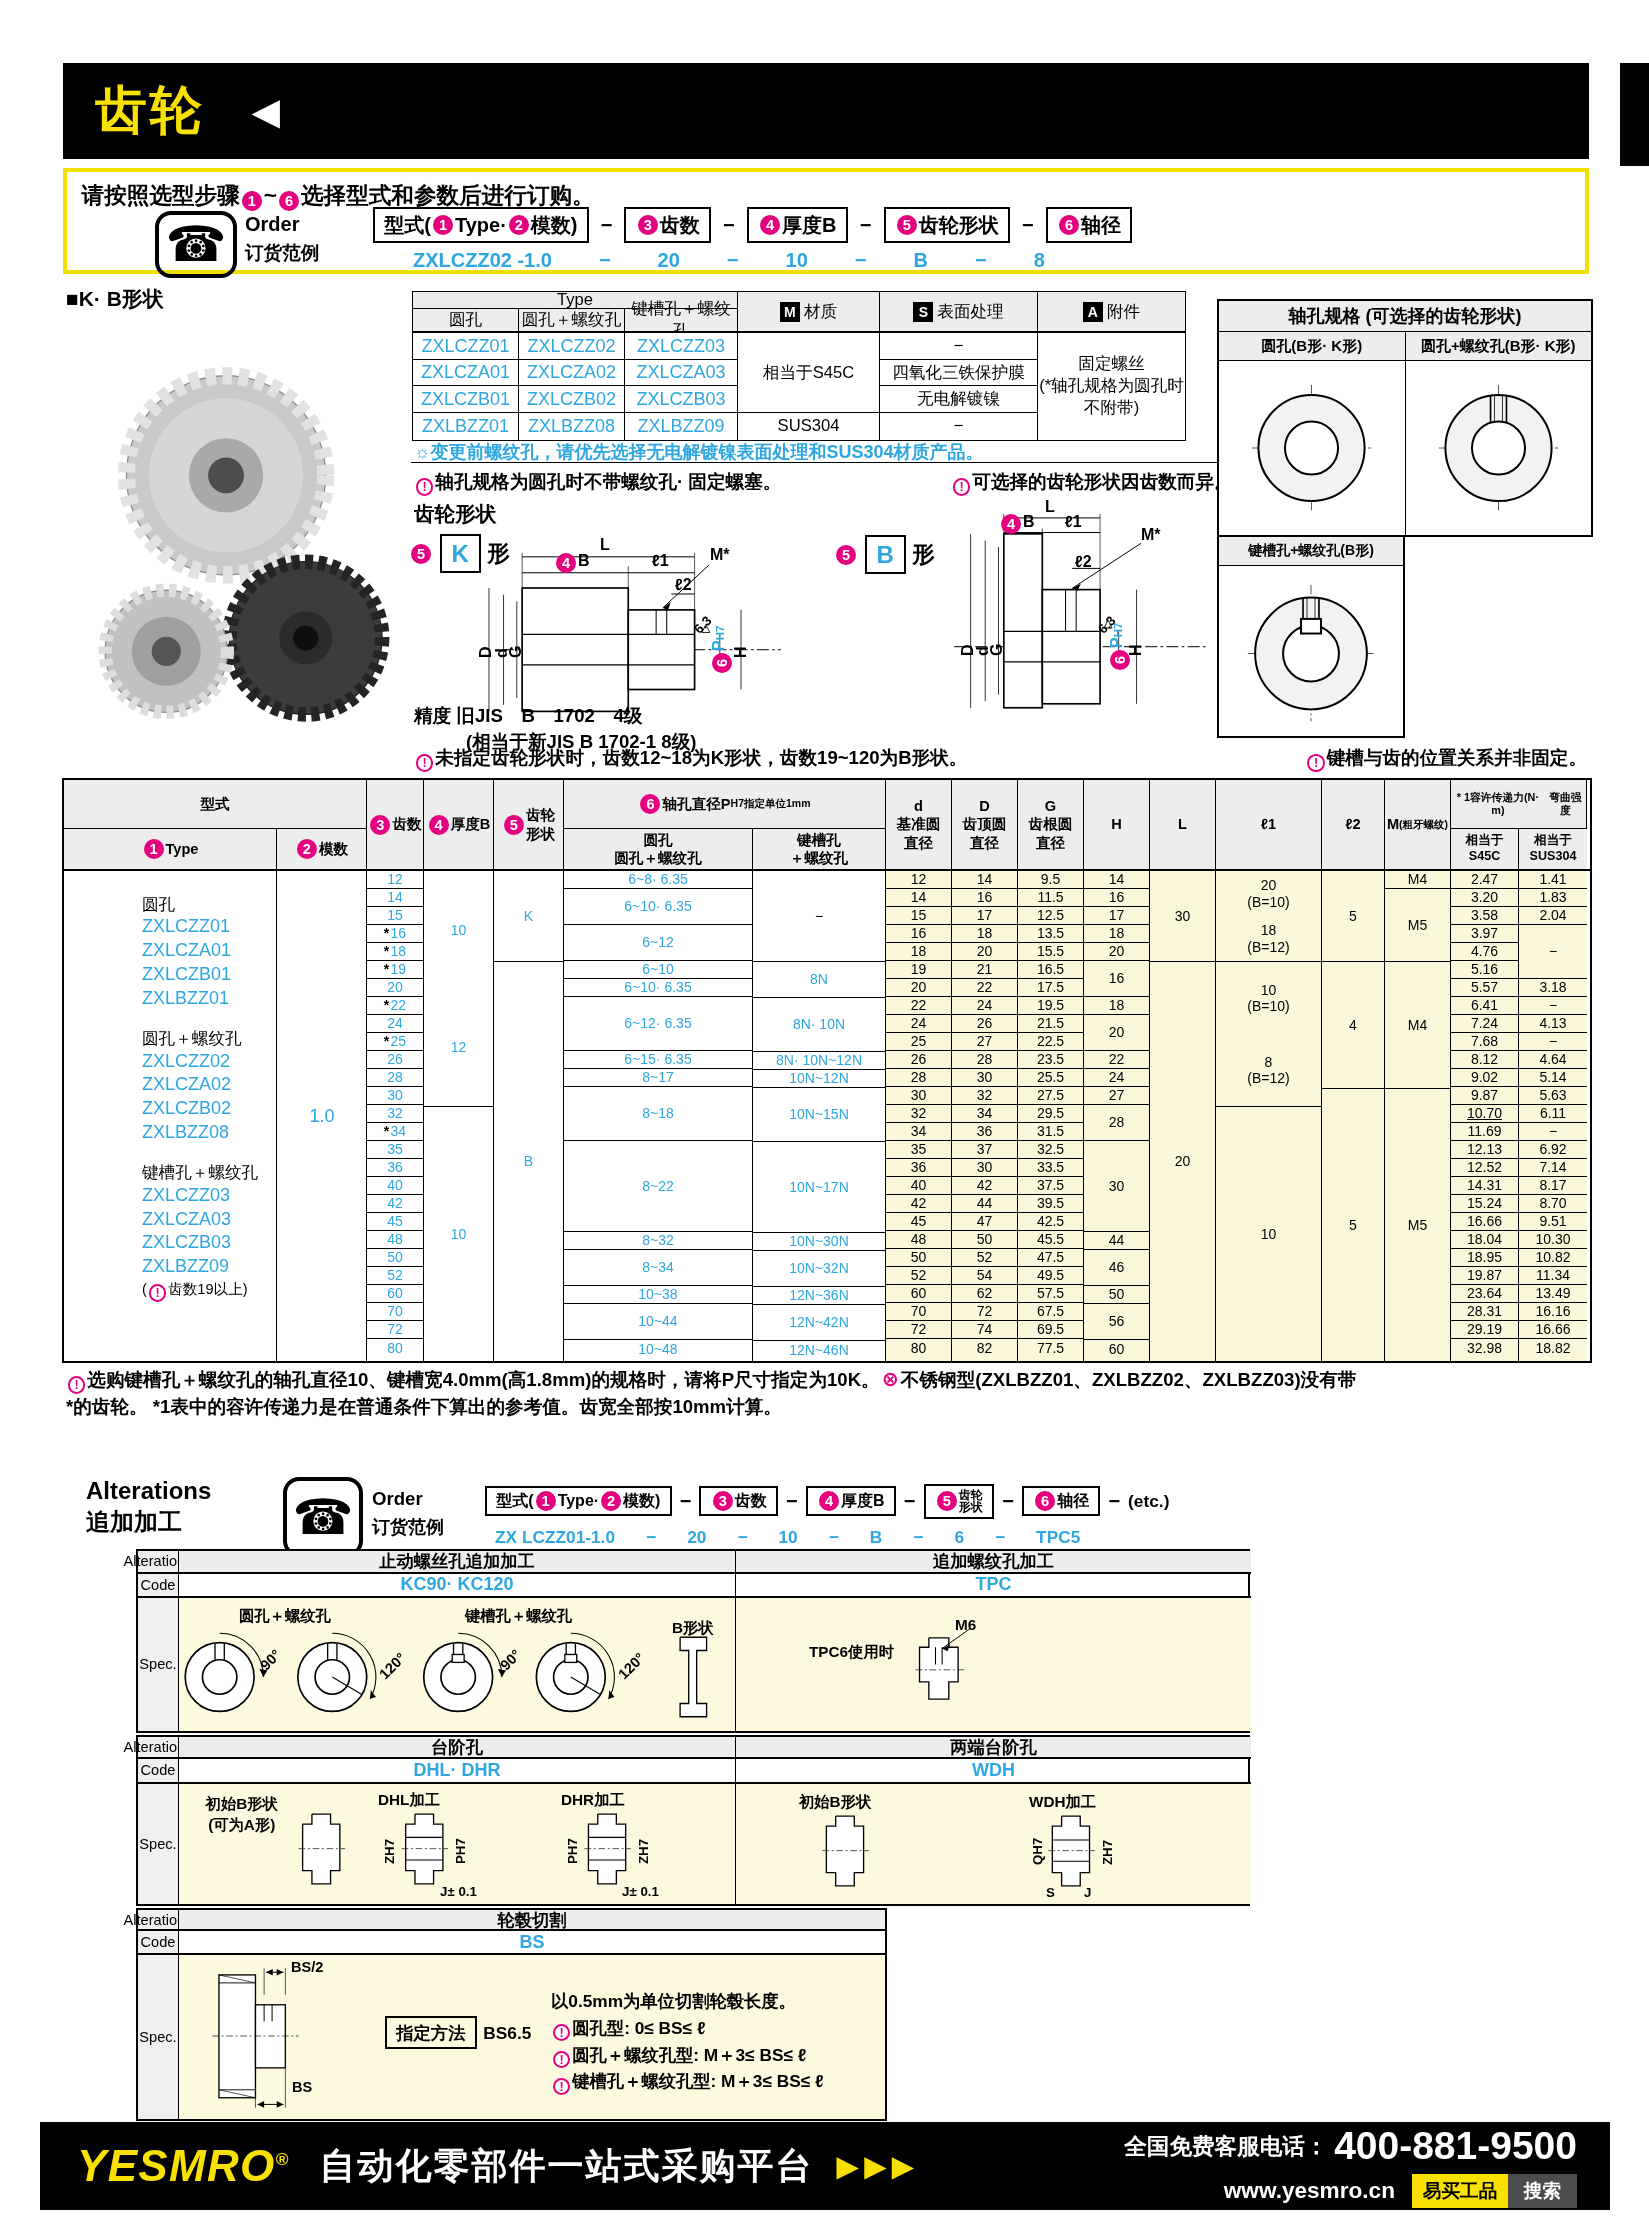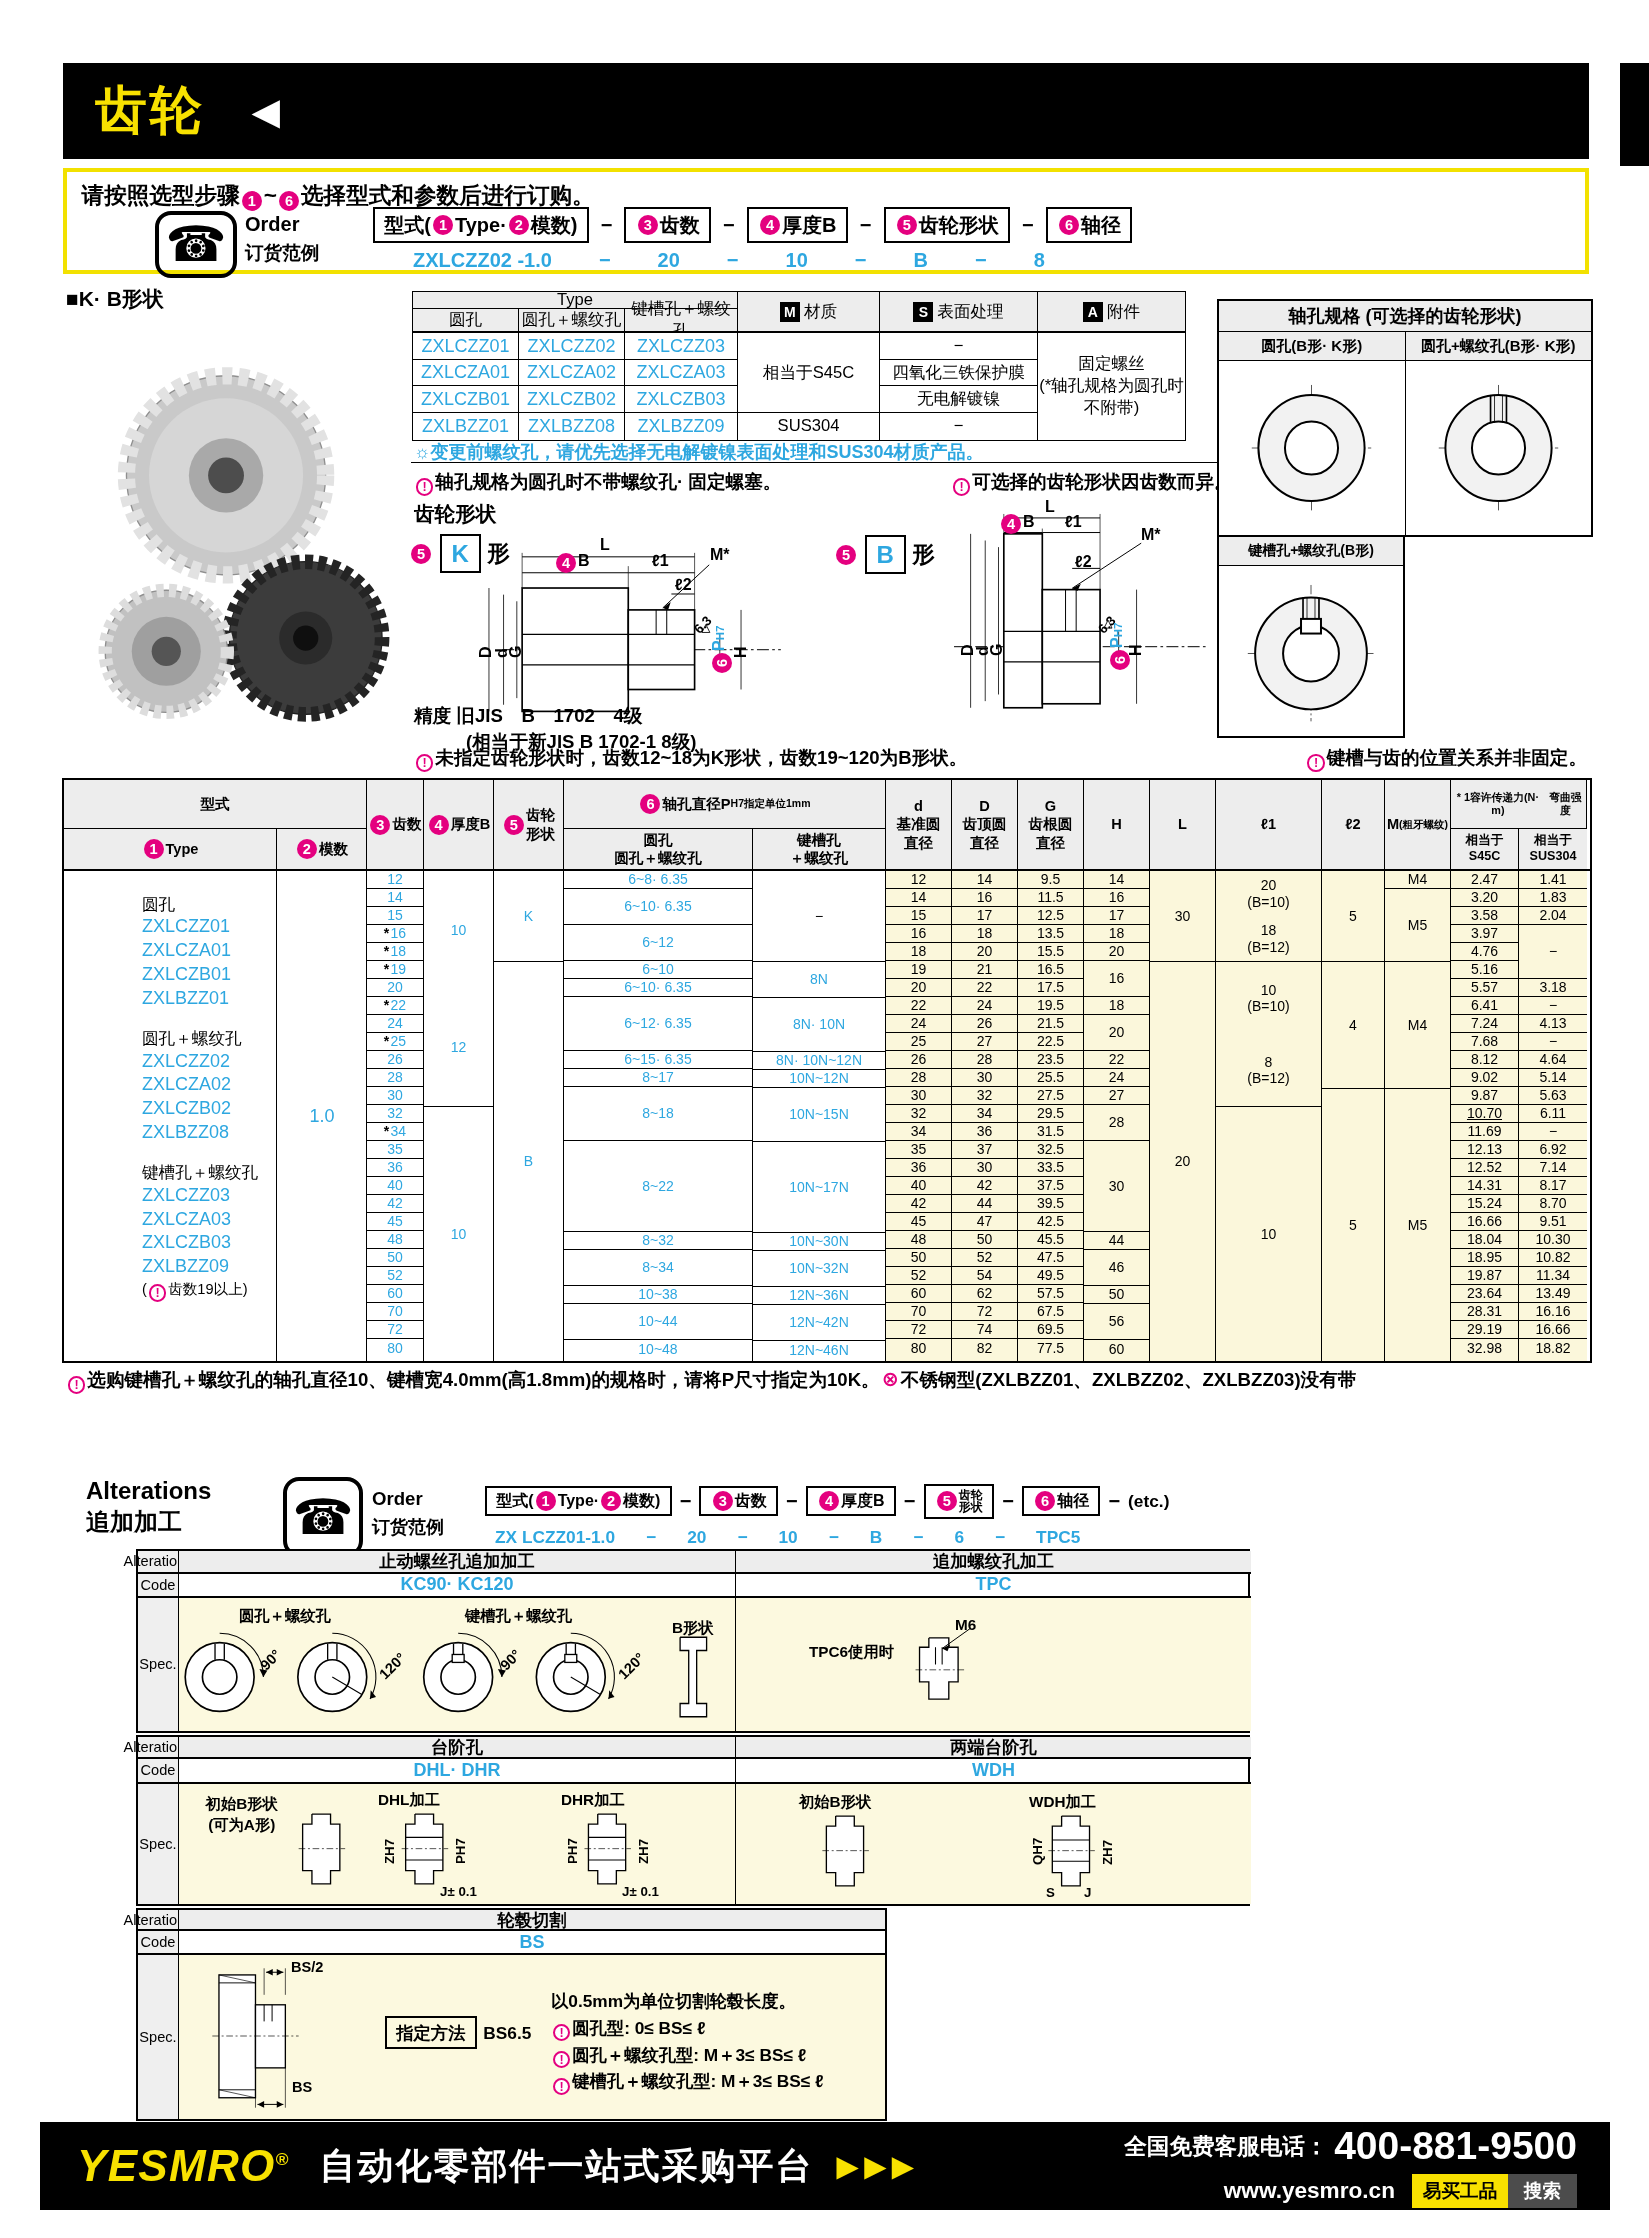--- a/index.html
+++ b/index.html
@@ -669,20 +669,21 @@
         <div class="mcell" style="height: 18px; border-bottom: 0.7px solid rgb(0, 0, 0);">13.49</div>
         <div class="mcell" style="height: 18px; border-bottom: 0.7px solid rgb(0, 0, 0);">16.16</div>
         <div class="mcell" style="height: 18px; border-bottom: 0.7px solid rgb(0, 0, 0);">16.66</div>
         <div class="mcell" style="height: 18px;">18.82</div>
       </div>
     </div>
   </div>
 
 <div class="abs tablenotes">
   <div><span class="wmark">!</span>选购键槽孔＋螺纹孔的轴孔直径10、键槽宽4.0mm(高1.8mm)的规格时，请将P尺寸指定为10K。<span class="xmark">⊗</span>不锈钢型(ZXLBZZ01、ZXLBZZ02、ZXLBZZ03)没有带</div>
+  <div>*的齿轮。 *1表中的容许传递力是在普通条件下算出的参考值。齿宽全部按10mm计算。</div>
 </div>
 
 <div class="abs altheading">
   <div>Alterations</div>
   <div>追加加工</div>
 </div>
 <div class="phoneicon abs" style="left:283px;top:1477px;width:72px;height:72px;">
     <span>☎</span>
   </div>
 <div class="abs" style="left:372px;top:1488px;font-size:18.6px;font-weight:bold;">Order</div>

